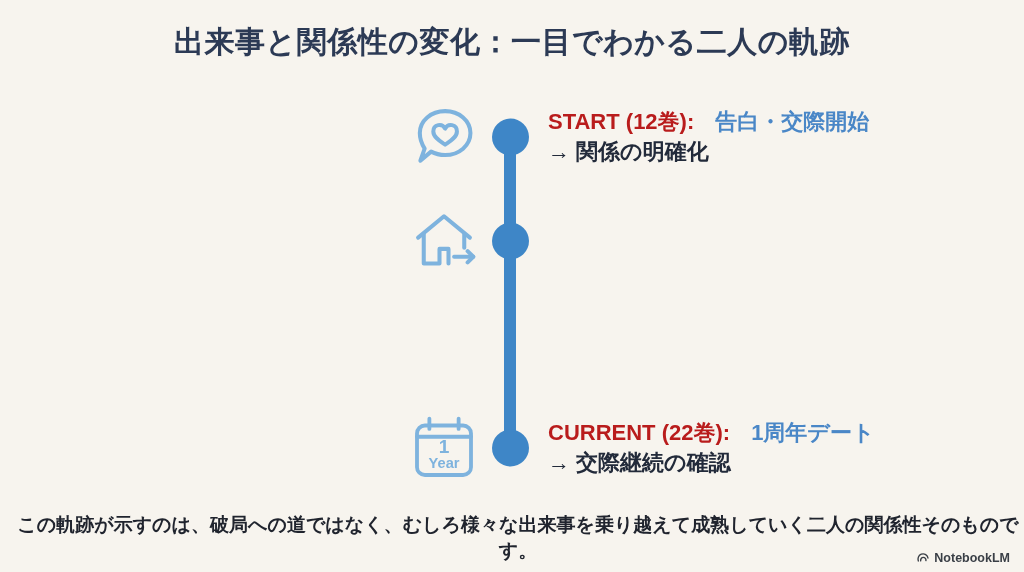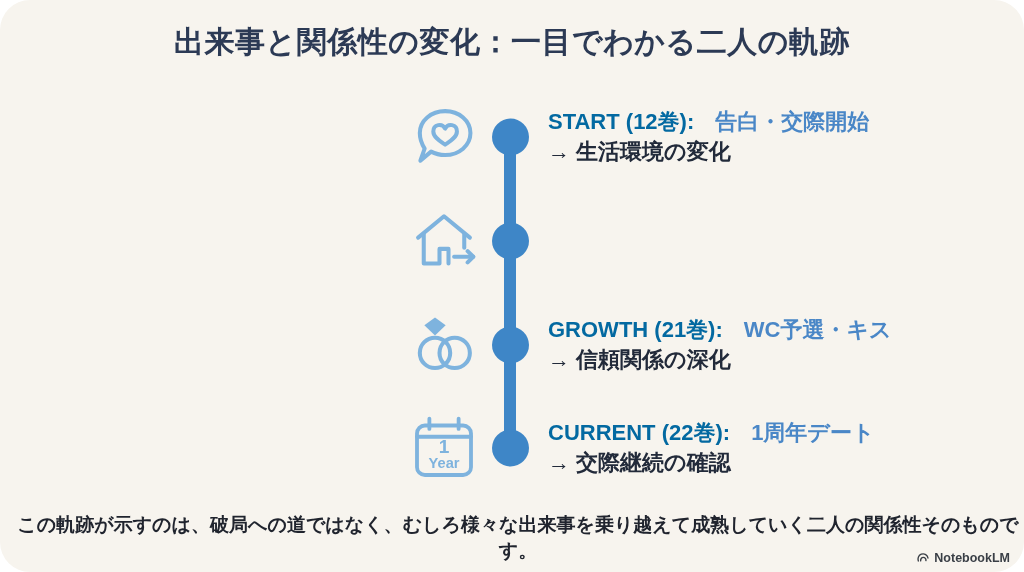--- a/index.html
+++ b/index.html
@@ -1,34 +1,34 @@
 <!DOCTYPE html>
 <html><head>
 <meta charset="utf-8">
 <style>
   * { margin:0; padding:0; box-sizing:border-box; }
   body { width:1024px; height:572px; overflow:hidden;
          font-family:"Liberation Sans","DejaVu Sans",sans-serif; }
-  .canvas { position:relative; width:1024px; height:572px; background:#f7f4ee;border-radius:30px; }
+  .canvas { position:relative; width:1024px; height:572px; background:#f7f4ee; }
 
   .title { position:absolute; top:22px; left:0; width:100%; text-align:center;
            font-size:30px; font-weight:700; color:#2c3a55; letter-spacing:0.5px; }
 
   .tline { position:absolute; left:504px; top:137px; width:12px; height:311px;
            background:#3e86c7; border-radius:6px; }
 
   .row  { position:absolute; left:0; width:100%; height:80px; }
   .icon { position:absolute; left:406px; top:50%; transform:translateY(-50%);
           width:76px; height:76px; display:flex; align-items:center; justify-content:center; }
   .icon svg { width:72px; height:72px; }
   .node { position:absolute; left:492px; top:50%; transform:translateY(-50%);
           width:37px; height:37px; border-radius:50%; background:#3e86c7; }
   .txt  { position:absolute; left:548px; top:50%; transform:translateY(-50%);
           font-size:22px; font-weight:700; color:#222a3a; line-height:30px; white-space:nowrap; }
-  .phase { color:#0369a1; margin-right:7px; }
+  .phase { color:#b91c1c; margin-right:7px; }
   .event { color:#4a87c7;margin-left:14px; }
 
   .footer-note { position:absolute; top:512px; left:0; width:100%; text-align:center;
                  font-size:19px; font-weight:700; color:#20242e;padding-left:12px; }
 
   .attribution { position:absolute; right:14px; bottom:7px; display:flex; align-items:flex-start;
                  gap:4px; font-size:12.5px; font-weight:600; color:#3a3f46; }
   .attribution svg { width:14px; height:14px; }
 
   .cal-num  { font-size:17px; font-weight:700; fill:#7eb3de; }
@@ -46,51 +46,37 @@
   <div class="row" style="top:97px">
     <span class="icon">
       <svg viewBox="0 0 64 64" fill="none" stroke="#7eb3de" stroke-width="3.6" stroke-linecap="round" stroke-linejoin="round">
         <path d="M33 9 C45.5 9 55.5 17.5 55.5 28.5 C55.5 39.5 45.5 48 33 48 C28.3 48 24 46.9 20.5 45 L11 53 L14.8 42.3 C12.3 38.4 10.5 33.8 10.5 28.5 C10.5 17.5 20.5 9 33 9 Z"></path>
         <path d="M33 24.5 C30.5 19.5 22.5 20.5 22.5 27 C22.5 32.2 29 36 33 38.8 C37 36 43.5 32.2 43.5 27 C43.5 20.5 35.5 19.5 33 24.5 Z"></path>
       </svg>
     </span>
     <span class="node"></span>
     <div class="txt">
       <div><span class="phase">START (12巻):</span><span class="event">告白・交際開始</span></div>
-      <div>→ 生活環境の変化</div>
+      <div>→ 関係の明確化</div>
     </div>
   </div>
 
   <div class="row" style="top:201px">
     <span class="icon">
       <svg viewBox="0 0 64 64" fill="none" stroke="#7eb3de" stroke-width="3.6" stroke-linecap="round" stroke-linejoin="round">
         <path d="M9 29 L32 10 L55 29"></path>
         <path d="M14 25.5 L14 52 L28 52 L28 39 L36 39 L36 52"></path>
         <path d="M50 25.5 L50 38"></path>
         <path d="M41 46 L58 46"></path>
         <path d="M53 41 L58 46 L53 51"></path>
       </svg>
     </span>
     <span class="node"></span>
   </div>
 
-  <div class="row" style="top:305px">
-    <span class="icon">
-      <svg viewBox="0 0 64 64" fill="none" stroke="#7eb3de" stroke-width="3.6">
-        <circle cx="24" cy="39" r="13.5"></circle>
-        <circle cx="41.5" cy="39" r="13.5"></circle>
-        <path d="M24 7.5 L33.5 14.5 L24 23.5 L14.5 14.5 Z" fill="#7eb3de" stroke="none"></path>
-      </svg>
-    </span>
-    <span class="node"></span>
-    <div class="txt">
-      <div><span class="phase">GROWTH (21巻):</span><span class="event">WC予選・キス</span></div>
-      <div>→ 信頼関係の深化</div>
-    </div>
-  </div>
 
   <div class="row" style="top:408px">
     <span class="icon">
       <svg viewBox="0 0 64 64" fill="none" stroke="#7eb3de" stroke-width="3.4" stroke-linecap="round" stroke-linejoin="round">
         <rect x="8" y="12" width="48" height="44" rx="7"></rect>
         <path d="M8 22 L56 22"></path>
         <path d="M19 6 L19 15"></path>
         <path d="M45 6 L45 15"></path>
         <text x="32" y="36" text-anchor="middle" class="cal-num" stroke="none">1</text>
         <text x="32" y="50" text-anchor="middle" class="cal-year" stroke="none">Year</text>

